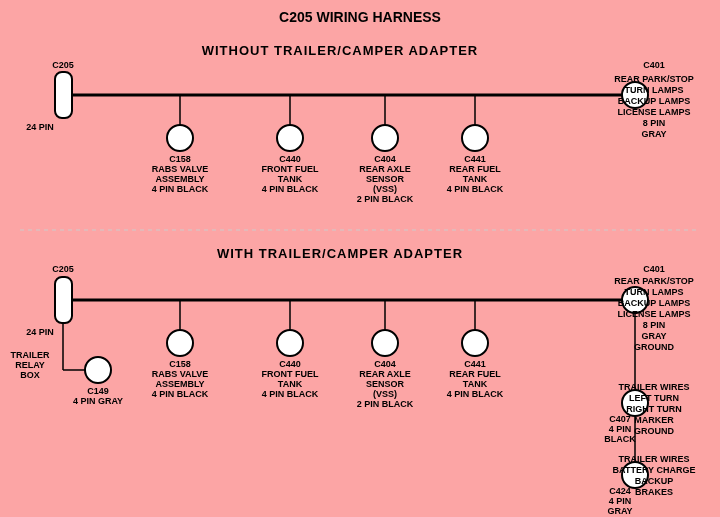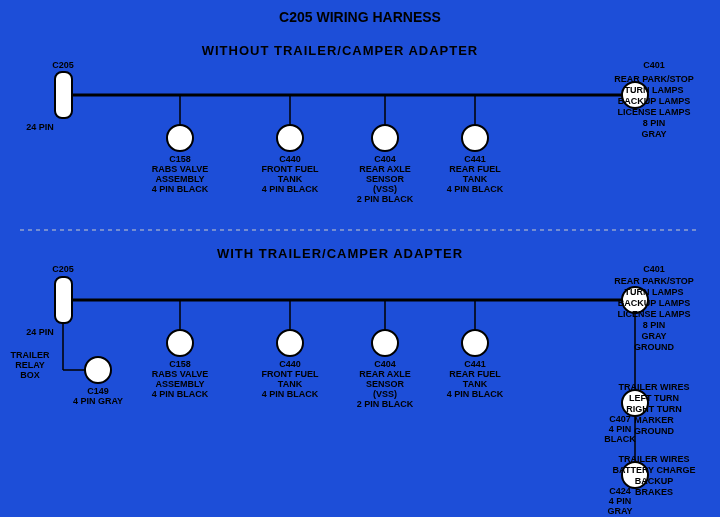--- a/index.html
+++ b/index.html
@@ -8,21 +8,21 @@
       font-family: Arial, sans-serif;
       width: 720px;
       height: 517px;
       overflow: hidden;
       position: relative;
     }
     .diagram-container {
       width: 720px;
       height: 517px;
       position: relative;
-      background: #1d4ed8;
+      background: #fca5a5;
     }
     svg {
       position: absolute;
       top: 0;
       left: 0;
       width: 720px;
       height: 517px;
     }
     .label-text {
       font-family: Arial, sans-serif;

